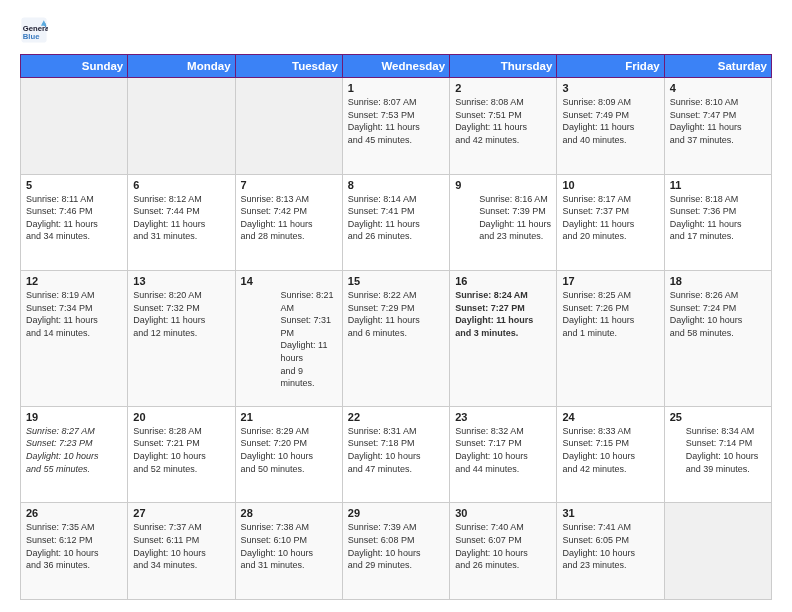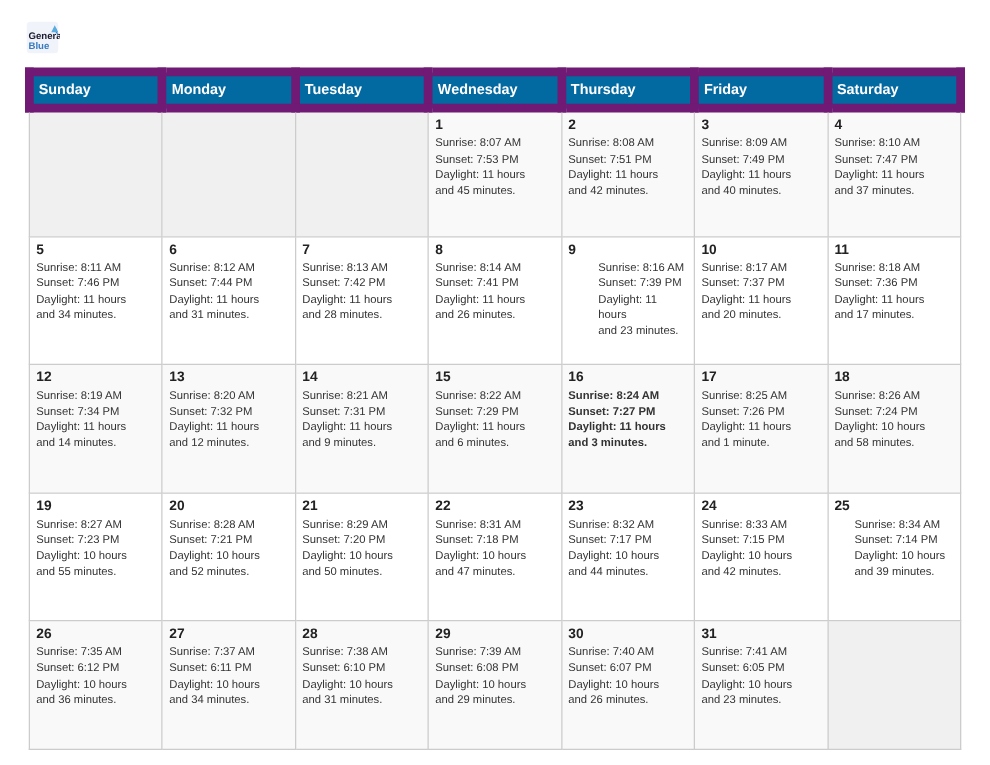--- a/index.html
+++ b/index.html
@@ -54,27 +54,27 @@
       font-size: 14px;
       color: #444;
     }
     .calendar-table {
       width: 100%;
       border-collapse: collapse;
       flex: 1;
       table-layout: fixed;
     }
     .calendar-table thead tr th {
-      background-color: #0369a1;
+      background-color: #3b82f6;
       color: #fff;
       font-size: 11.5px;
       font-weight: bold;
       padding: 5px 4px;
-      text-align: left;
-      border: 7px solid #701a75;
+      text-align: right;
+      border: 1px solid #701a75;
     }
     .calendar-table tbody tr td {
       border: 1px solid #ccc;
       vertical-align: top;
       padding: 4px 5px;
       font-size: 9.5px;
       color: #333;
       height: 88px;
       background: #fff;
     }
@@ -228,21 +228,21 @@
           </td>
           <td>
             <span class="day-num">13</span>
             <div class="day-info" style="white-space: pre-line;">Sunrise: 8:20 AM
 Sunset: 7:32 PM
 Daylight: 11 hours
 and 12 minutes.</div>
           </td>
           <td>
             <span class="day-num">14</span>
-            <div class="day-info" style="white-space: pre-line;">Sunrise: 8:21 AM
+            <div class="day-info" style="white-space: pre-line; margin-left: 40px;">Sunrise: 8:21 AM
 Sunset: 7:31 PM
 Daylight: 11 hours
 and 9 minutes.</div>
           </td>
           <td>
             <span class="day-num">15</span>
             <div class="day-info" style="white-space: pre-line;">Sunrise: 8:22 AM
 Sunset: 7:29 PM
 Daylight: 11 hours
 and 6 minutes.</div>
@@ -265,21 +265,21 @@
             <span class="day-num">18</span>
             <div class="day-info" style="white-space: pre-line;">Sunrise: 8:26 AM
 Sunset: 7:24 PM
 Daylight: 10 hours
 and 58 minutes.</div>
           </td>
         </tr>
         <tr>
           <td>
             <span class="day-num">19</span>
-            <div class="day-info" style="white-space: pre-line;">Sunrise: 8:27 AM
+            <div class="day-info" style="white-space: pre-line; font-style: italic;">Sunrise: 8:27 AM
 Sunset: 7:23 PM
 Daylight: 10 hours
 and 55 minutes.</div>
           </td>
           <td>
             <span class="day-num">20</span>
             <div class="day-info" style="white-space: pre-line;">Sunrise: 8:28 AM
 Sunset: 7:21 PM
 Daylight: 10 hours
 and 52 minutes.</div>

